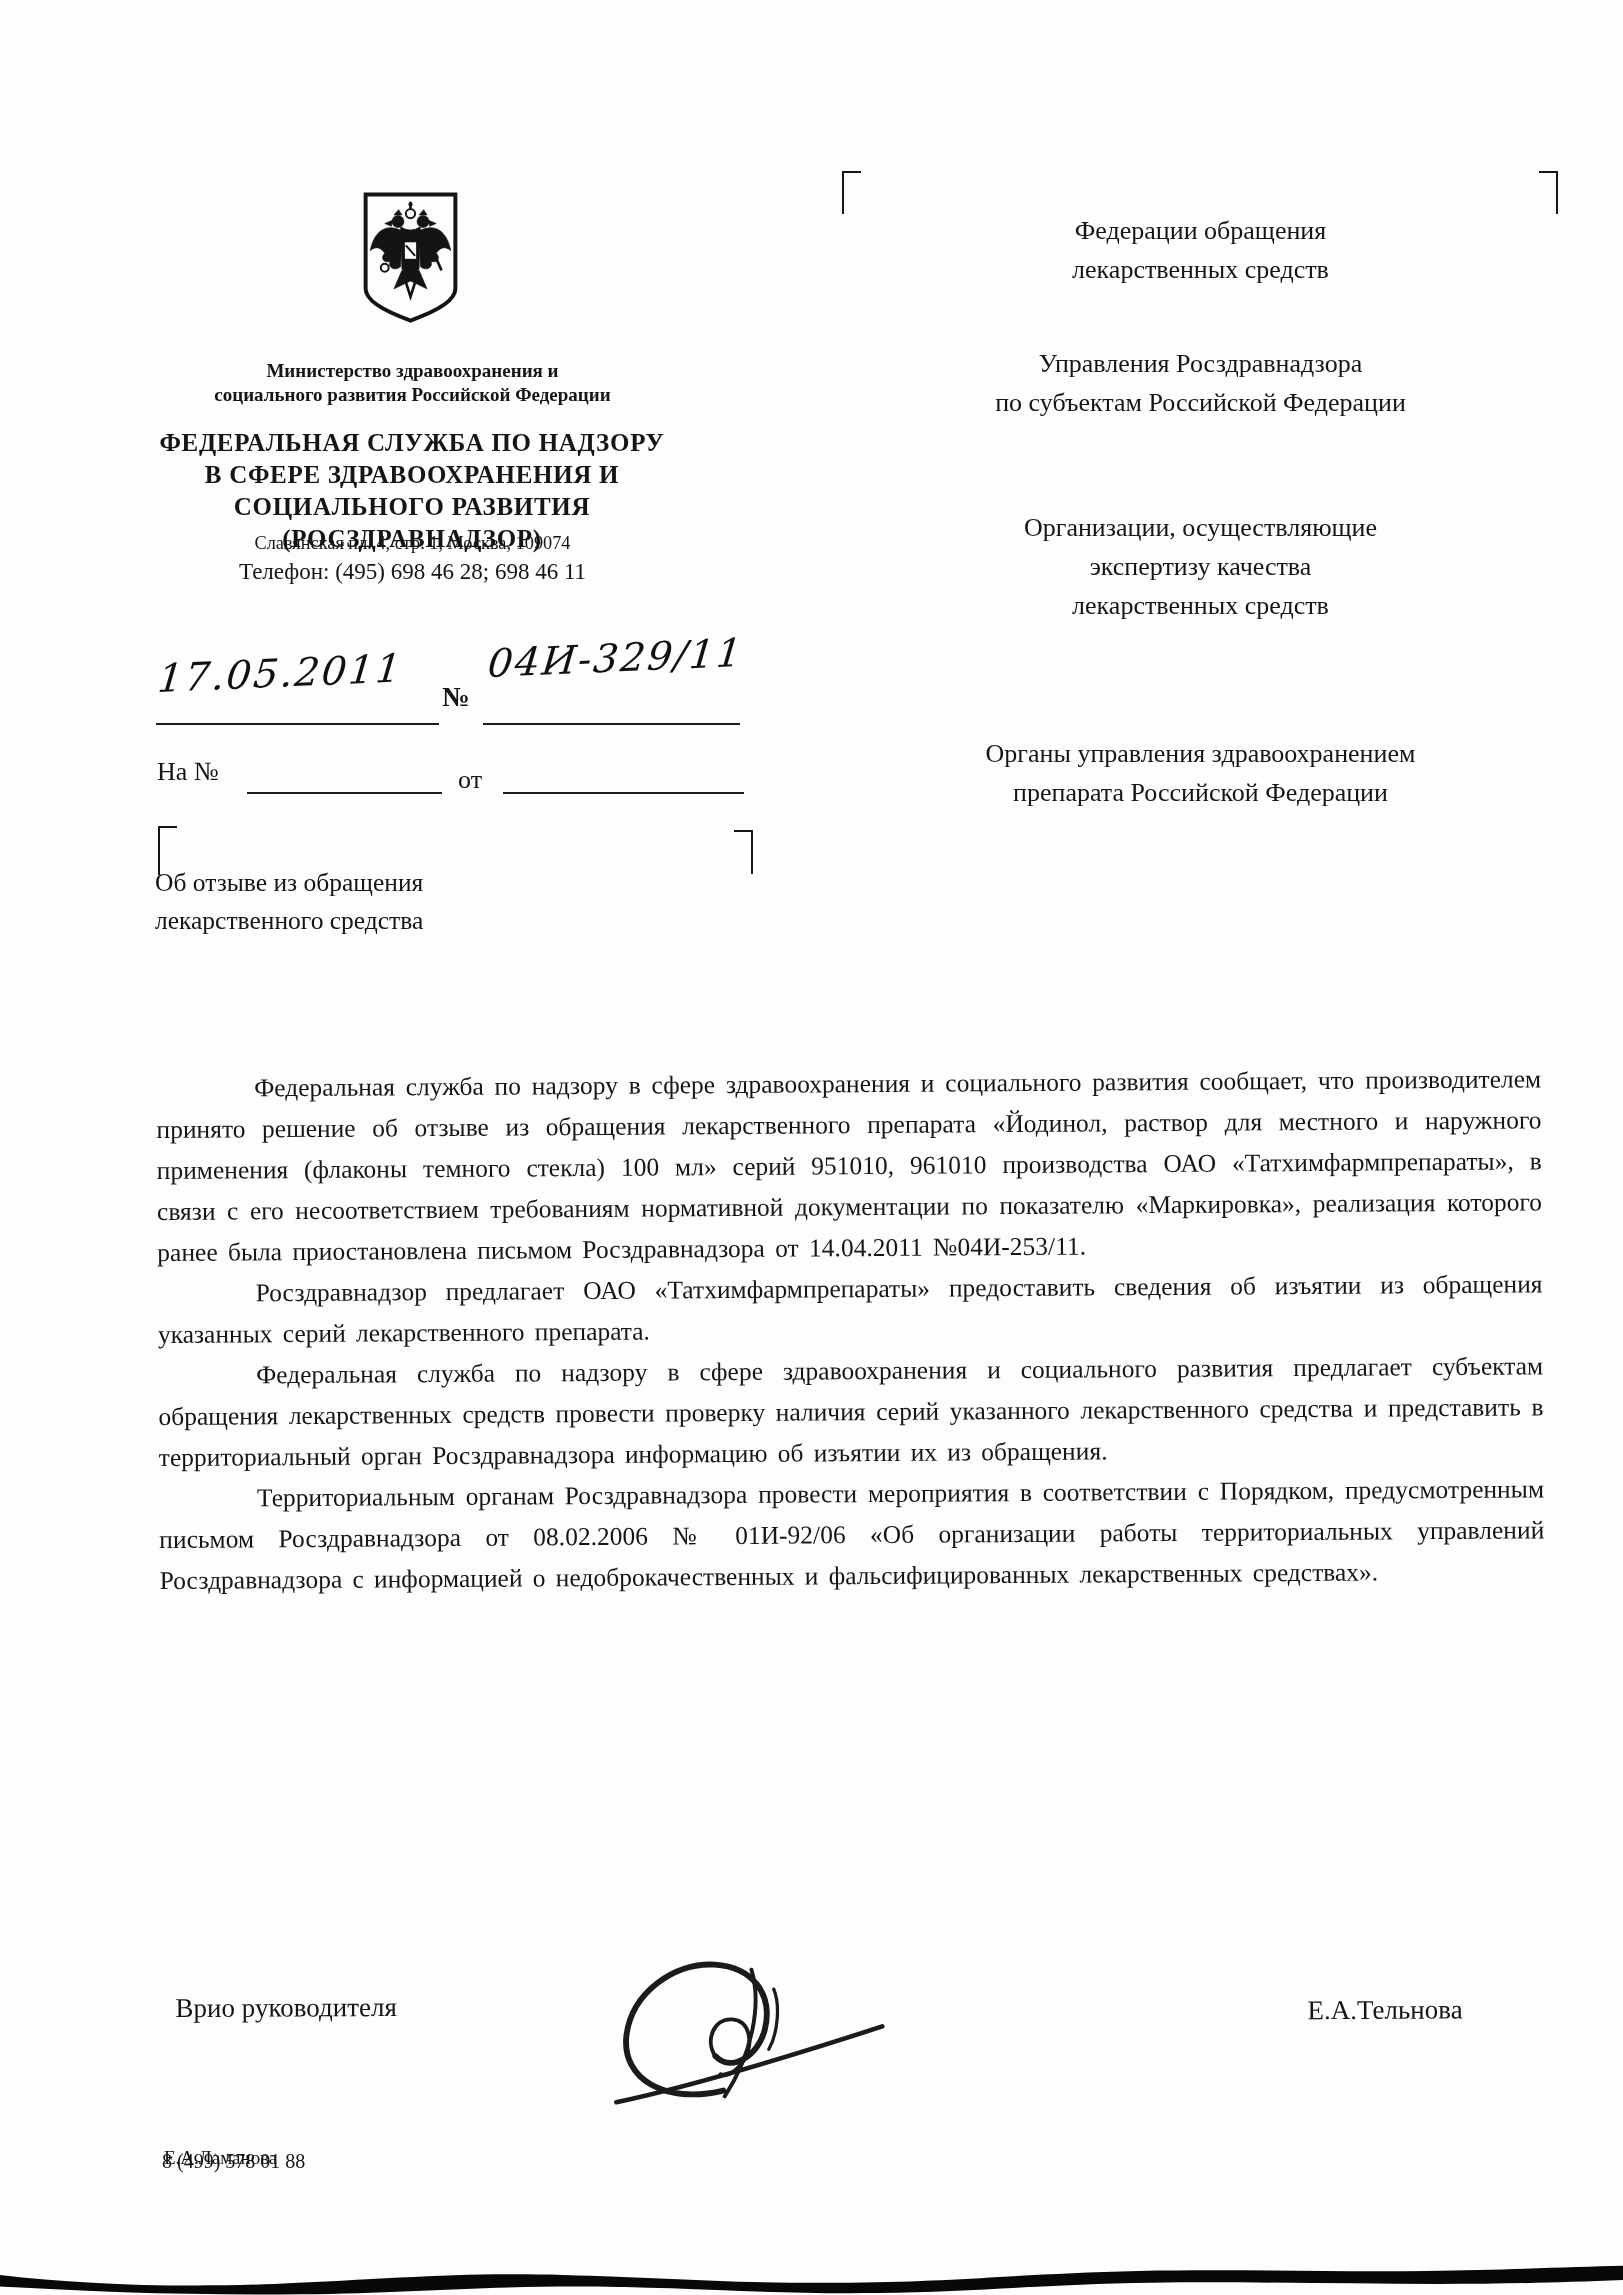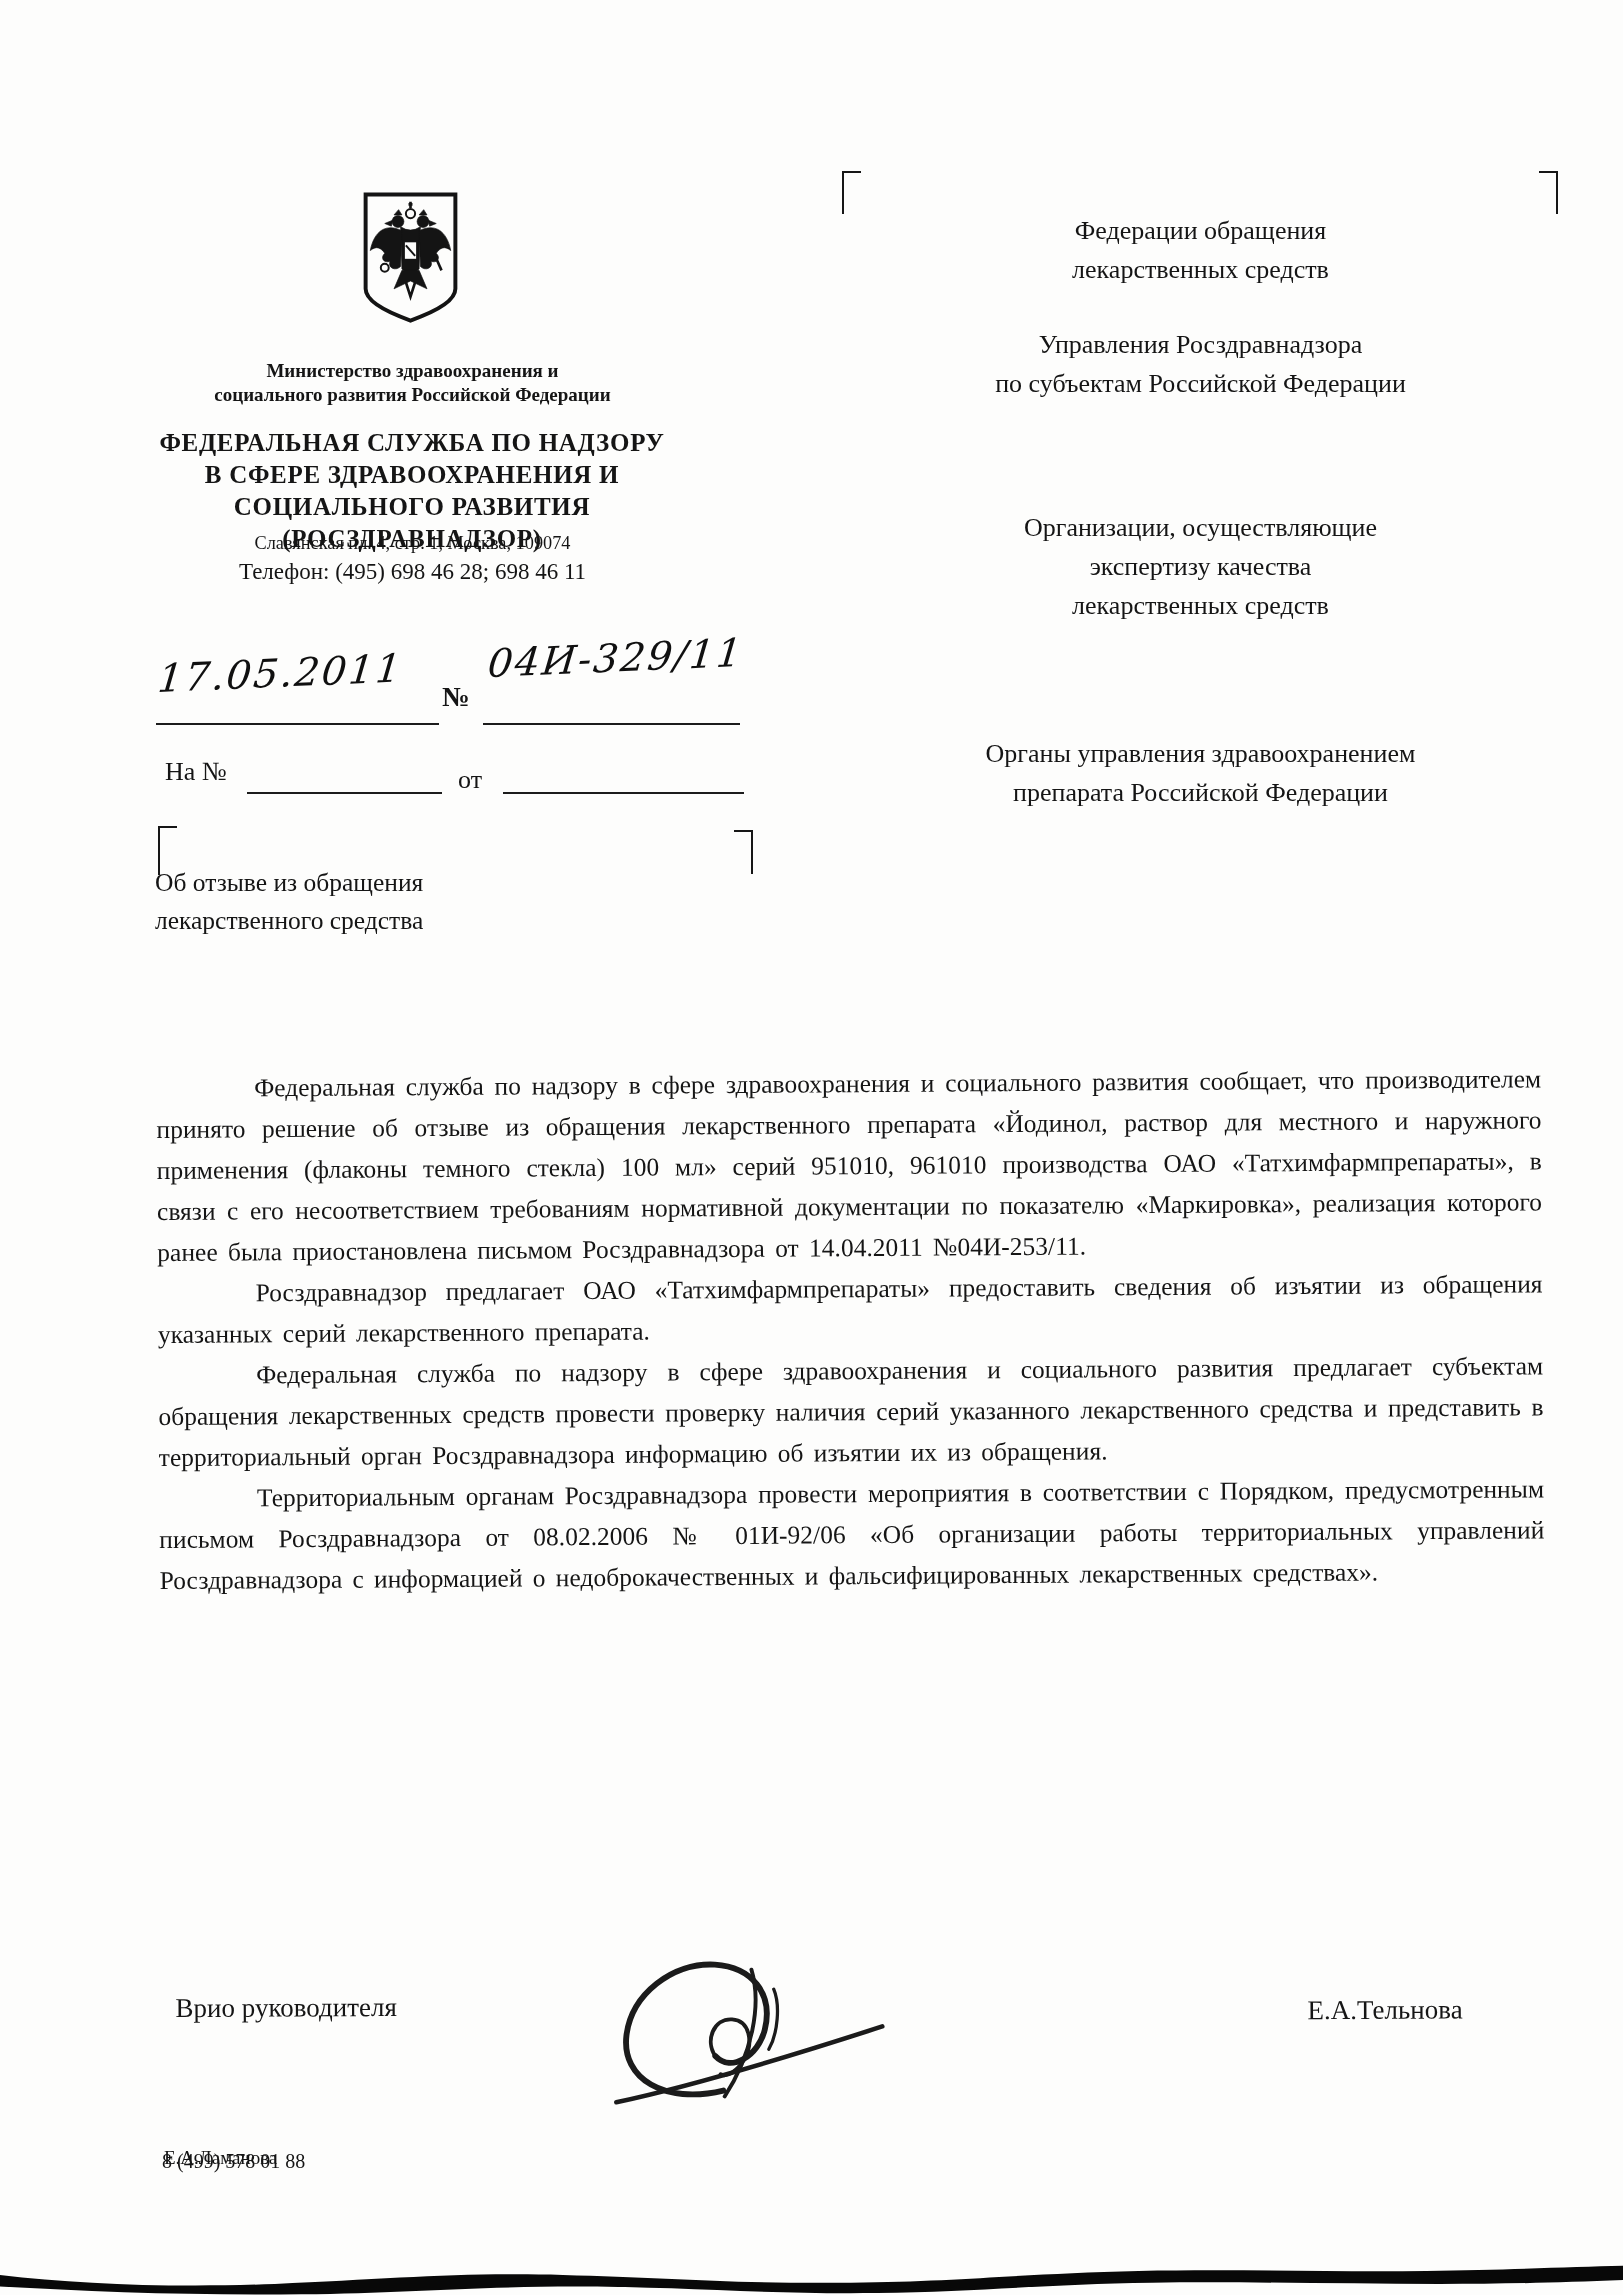--- a/index.html
+++ b/index.html
@@ -26,39 +26,39 @@
     font-family:"DejaVu Serif", serif; font-style:italic;
     letter-spacing:2px; color:#101010;
     transform:skewX(-8deg) rotate(-2.5deg); transform-origin:left bottom;
   }
   .hand-date { left:156px; top:656px; font-size:39px; }
   .hand-num  { left:486px; top:641px; font-size:39px; }
   .numsign   { left:442px; top:681px; font-size:27.5px; font-weight:bold; }
   .refline   { border-top:2px solid #1c1c1c; height:0; }
   .line-date { left:156px; top:723px; width:283px; }
   .line-num  { left:483px; top:723px; width:257px; }
-  .na-label  { left:157px; top:757px; font-size:26px;margin-left:8px; }
+  .na-label  { left:157px; top:757px; font-size:26px; }
   .ot-label  { left:458px; top:757px; font-size:26px;margin-top:8px; }
   .line-na   { left:247px; top:792px; width:195px; }
   .line-ot   { left:503px; top:792px; width:241px; }
 
   
   .corner { width:17px; height:47px; }
   .corner.tl { border-top:2.6px solid #161616; border-left:2.6px solid #161616; }
   .corner.tr { border-top:2.6px solid #161616; border-right:2.6px solid #161616; }
   .c-subj-l { left:158px;  top:826px; }
   .c-subj-r { left:734px; top:830px; height:42px; }
   .c-rec-l  { left:842px; top:171px; height:41px; }
   .c-rec-r  { left:1539px; top:171px; height:41px; }
 
   .subject { left:155px; top:864px; width:537px; font-size:25.5px; line-height:38px; }
 
   
   .recipient { left:821px; width:759px; font-size:26px; line-height:39px; }
-  .r0 { top:211px; } .r1 { top:325px;text-align:center; } .r2 { top:508px; } .r3 { top:639px; } .r4 { top:734px; }
+  .r0 { top:211px; } .r1 { top:344px;text-align:center; } .r2 { top:508px; } .r3 { top:639px; } .r4 { top:734px; }
 
   
   .body-wrap { left:156px; top:1068px; width:1385px; transform:rotate(-0.4deg); transform-origin:left top; }
   .body-wrap p {
     margin:0; font-size:25.5px; line-height:41px;
     text-align:justify; text-indent:98px; word-spacing:3.9px;
   }
 
   
   .sig-wrap { left:0; top:0; width:1623px; height:2295px; transform:rotate(-0.3deg); transform-origin:left top; }

